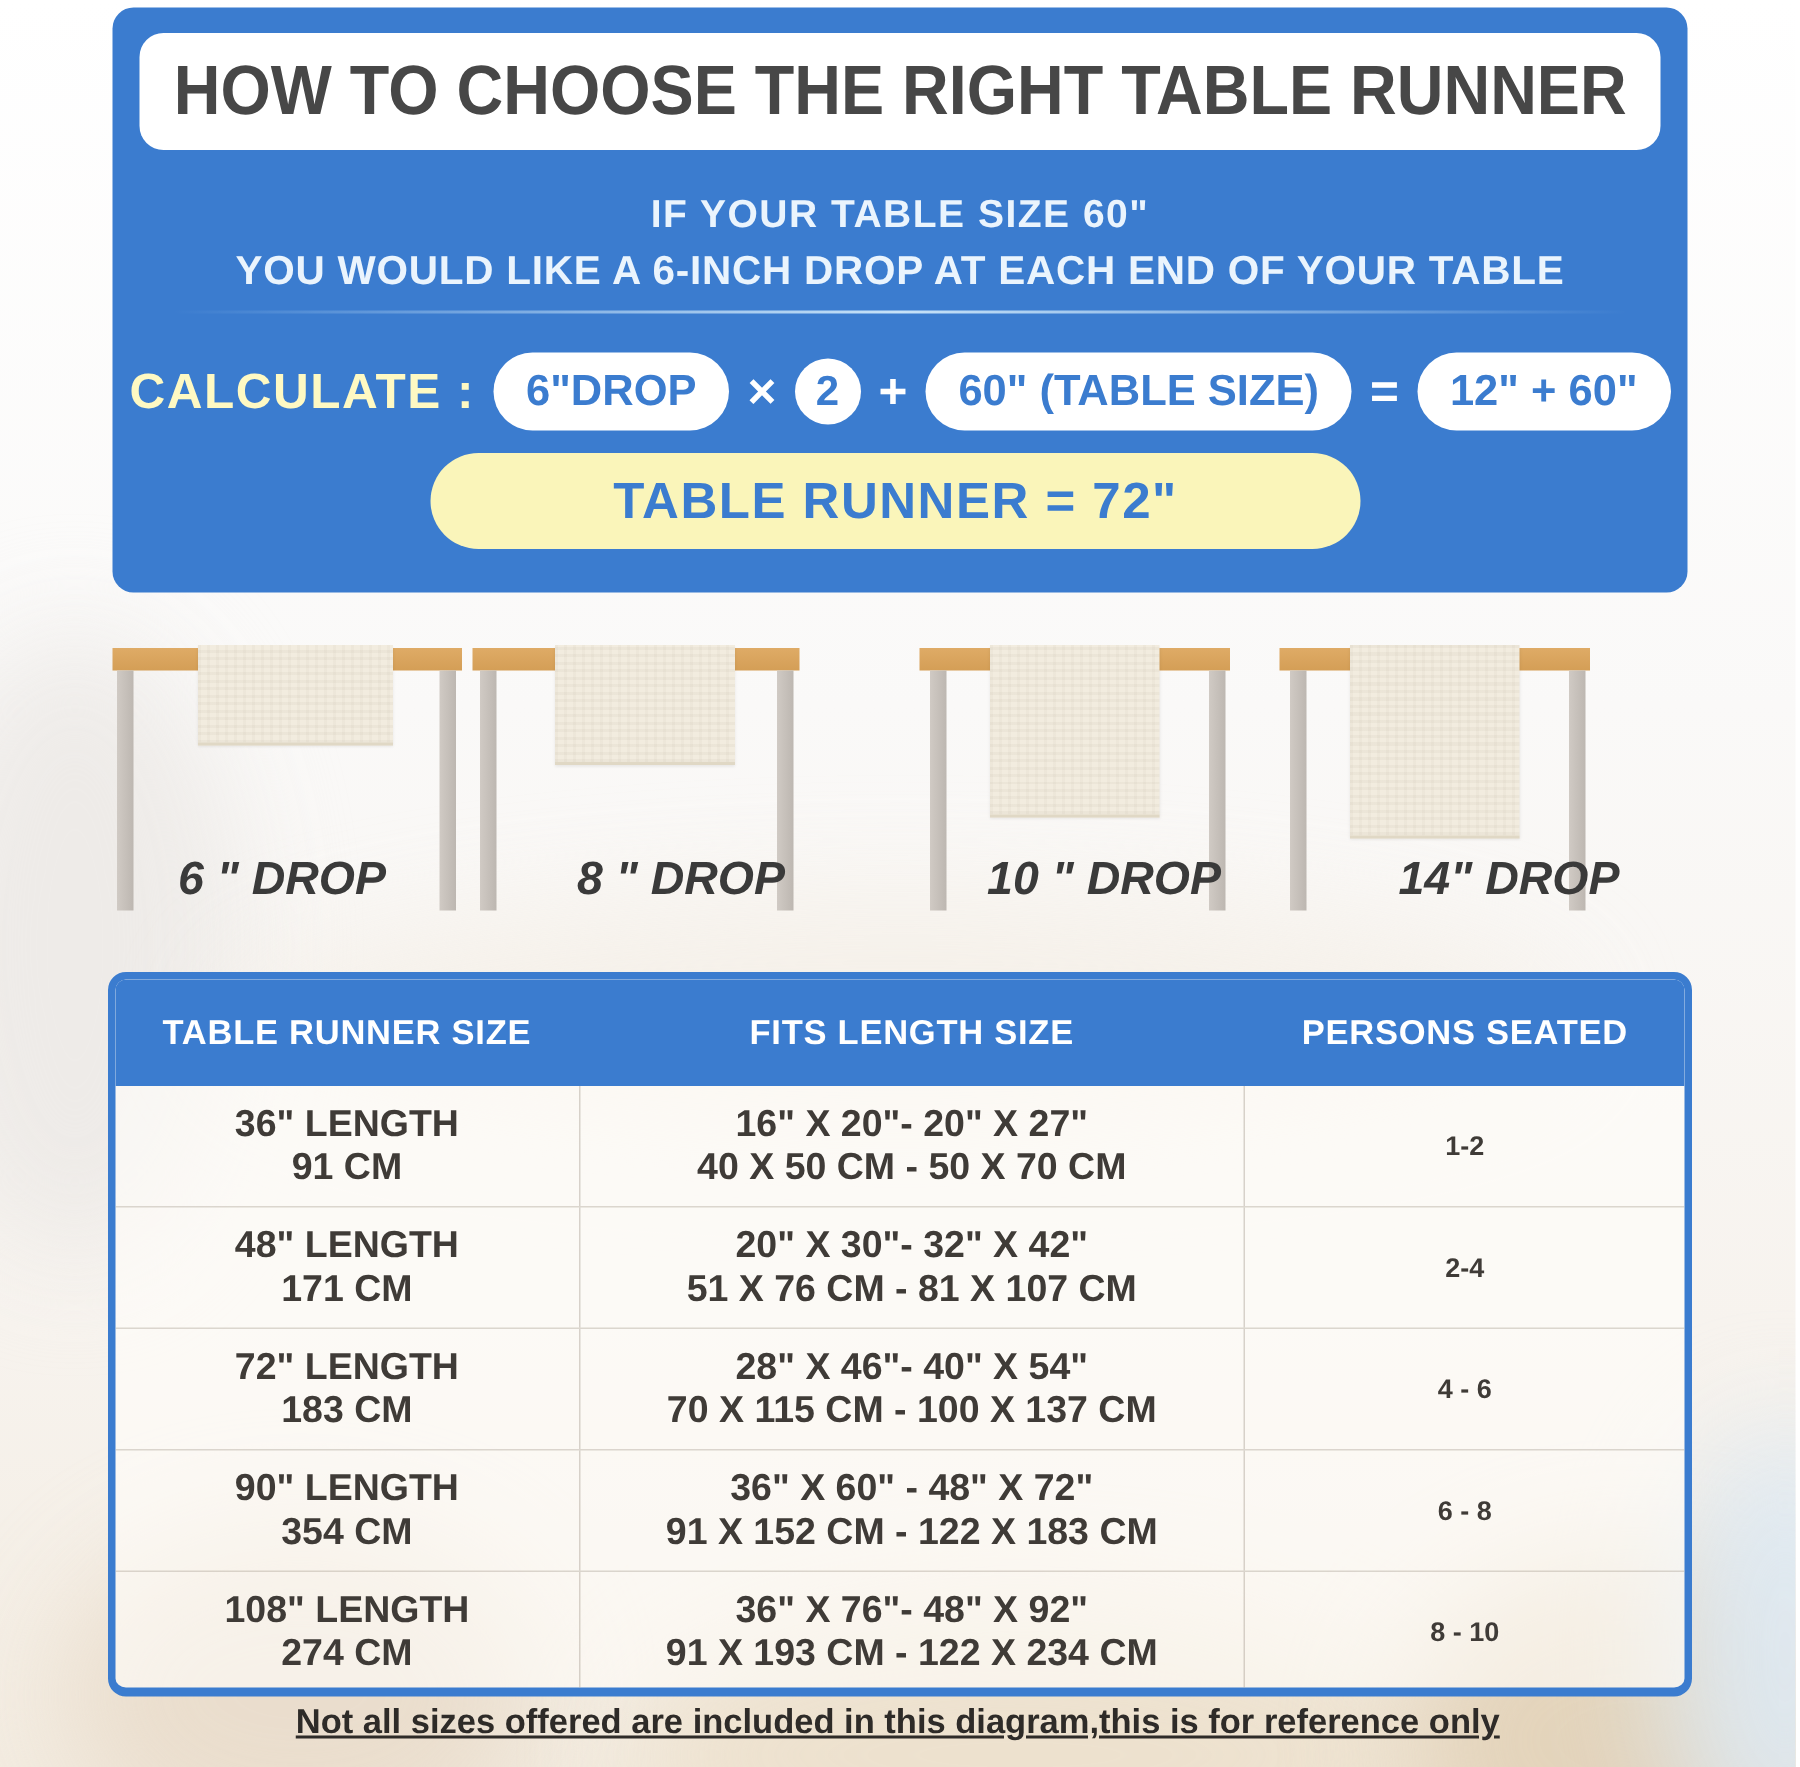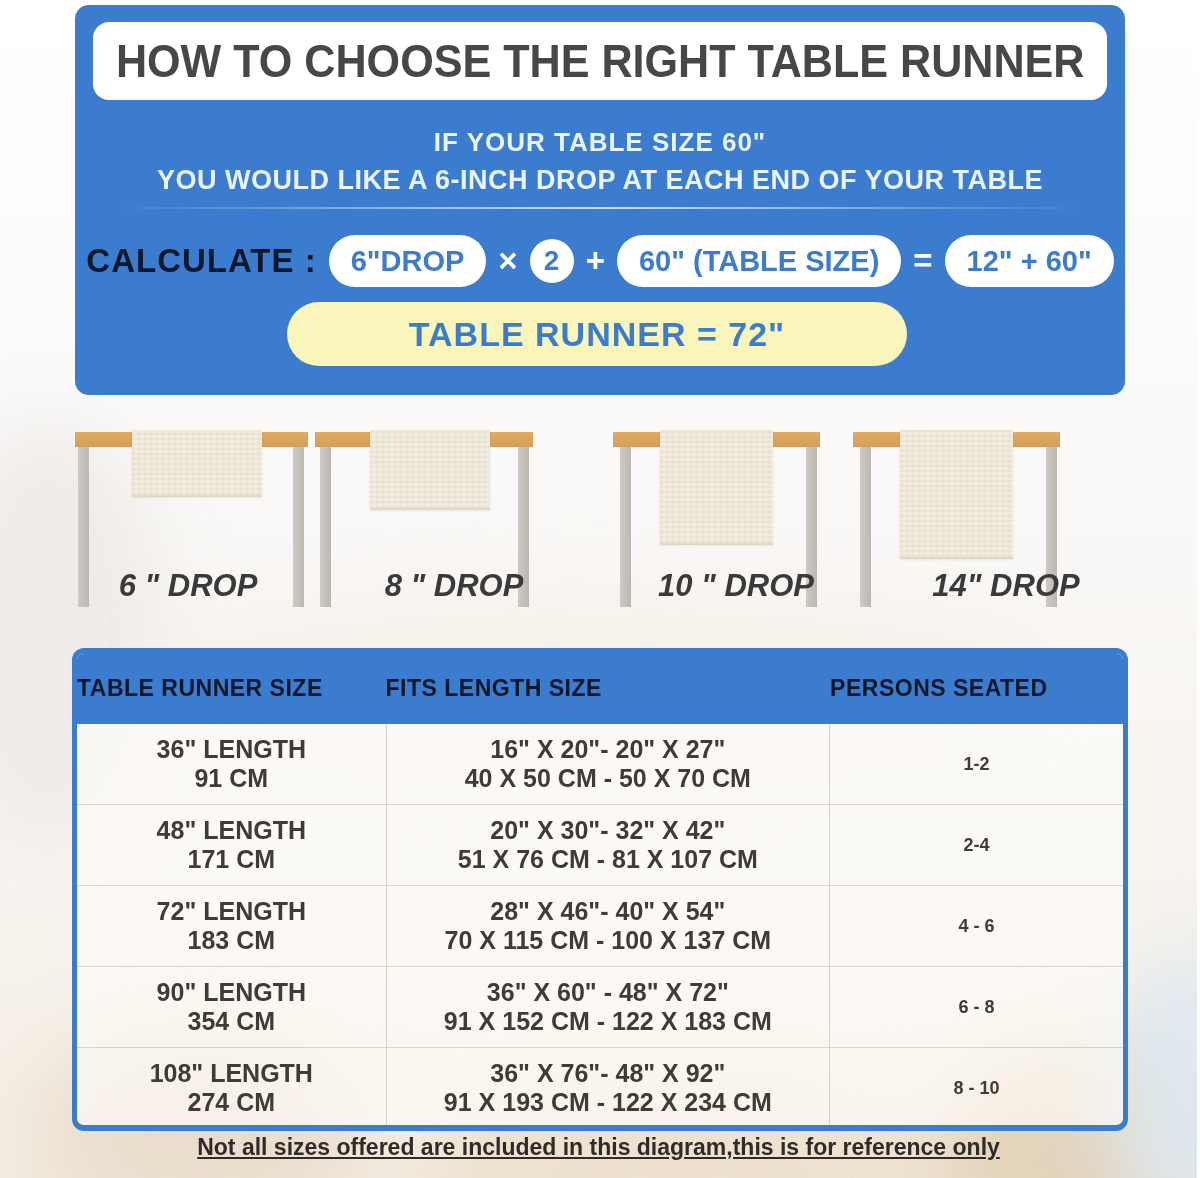--- a/index.html
+++ b/index.html
@@ -21,21 +21,21 @@
   .title-box{position:absolute;left:18px;top:17px;right:18px;height:78px;background:#ffffff;
     border-radius:16px;display:flex;align-items:center;justify-content:center;}
   .title-box h1{margin:0;font-size:44px;font-weight:bold;color:#474747;letter-spacing:0px;
     transform:scale(0.98,1.06);white-space:nowrap;}
   .sub1{position:absolute;left:0;right:0;top:122px;color:#eaf4fd;font-size:26px;font-weight:bold;letter-spacing:1px;}
   .sub2{position:absolute;left:0;right:0;top:160px;color:#eaf4fd;font-size:27px;font-weight:bold;letter-spacing:.5px;}
   .shine-divider{position:absolute;left:40px;right:40px;top:202px;height:2px;
     background:linear-gradient(90deg,rgba(255,255,255,0) 0%,rgba(223,244,255,.85) 50%,rgba(255,255,255,0) 100%);}
   .calc-row{position:absolute;left:0;right:0;top:228px;height:56px;display:flex;
     align-items:center;justify-content:center;gap:12px;}
-  .calc-label{color:#0f172a;font-size:33px;font-weight:bold;letter-spacing:1px;}
+  .calc-label{color:#fef9c3;font-size:33px;font-weight:bold;letter-spacing:1px;}
   .pill{background:#ffffff;border-radius:28px;height:52px;display:flex;align-items:center;
     justify-content:center;padding:0 22px;color:#3b7ccf;font-size:29px;font-weight:bold;white-space:nowrap;}
   .op{color:#ffffff;font-size:33px;font-weight:bold;}
   .circle{background:#ffffff;width:44px;height:44px;border-radius:50%;display:flex;align-items:center;
     justify-content:center;color:#3b7ccf;font-size:28px;font-weight:bold;}
   .result-pill{position:absolute;left:212px;right:218px;top:297px;height:64px;background:#faf5ba;
     border-radius:32px;display:flex;align-items:center;justify-content:center;
     color:#3b7ccf;font-size:34px;font-weight:bold;letter-spacing:1px;}
 
   
@@ -67,21 +67,21 @@
   .fig3 .leg.l{left:7px;} .fig3 .leg.r{left:193px;}
   .fig3 .runner{left:47px;width:113px;height:127px;}
   .fig3 .drop-label{left:153px;}
 
   
   .size-panel{position:absolute;left:72px;top:648px;width:1056px;height:483px;box-sizing:border-box;
     border:5px solid #3b7ccf;border-bottom-width:6px;border-radius:12px;overflow:hidden;
     background:rgba(255,253,250,.62);}
   .thead{display:grid;grid-template-columns:29.5% 42.5% 28%;height:71px;background:#3b7ccf;
     align-items:center;}
-  .thead .th{color:#0f172a;font-size:23px;font-weight:bold;letter-spacing:.5px;}
+  .thead .th{color:#ffffff;font-size:23px;font-weight:bold;letter-spacing:.5px;text-align:center;}
   .tbody{}
   .trow{display:grid;grid-template-columns:29.5% 42.5% 28%;height:80px;align-items:center;}
   .trow + .trow{border-top:1px solid rgba(170,160,148,.4);}
   .trow .cell{text-align:center;color:#3f3b37;font-size:25px;font-weight:bold;line-height:29px;}
   .trow .cell.mid{border-left:1px solid rgba(170,160,148,.45);border-right:1px solid rgba(170,160,148,.45);
     align-self:stretch;display:flex;flex-direction:column;justify-content:center;}
   .trow .cell.persons{font-size:18px;}
 
   .footer-note{position:absolute;left:0;right:0;top:1134px;text-align:center;
     color:#2e2b28;font-size:23px;font-weight:bold;text-decoration:underline;}

